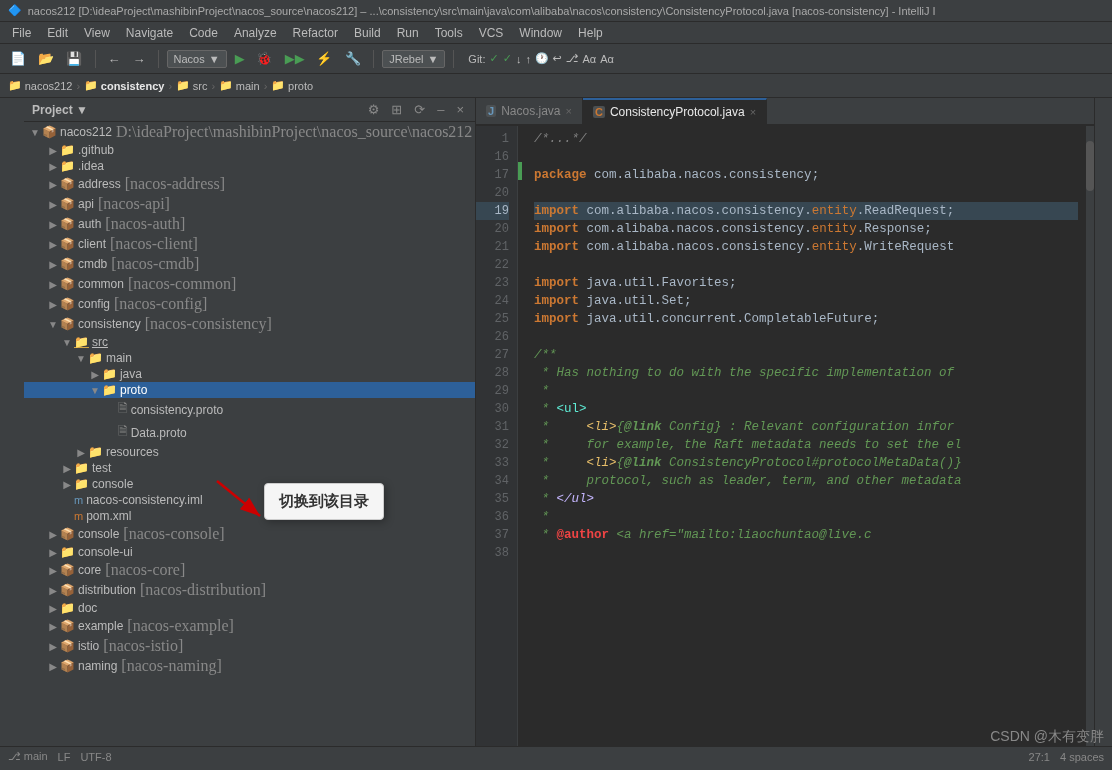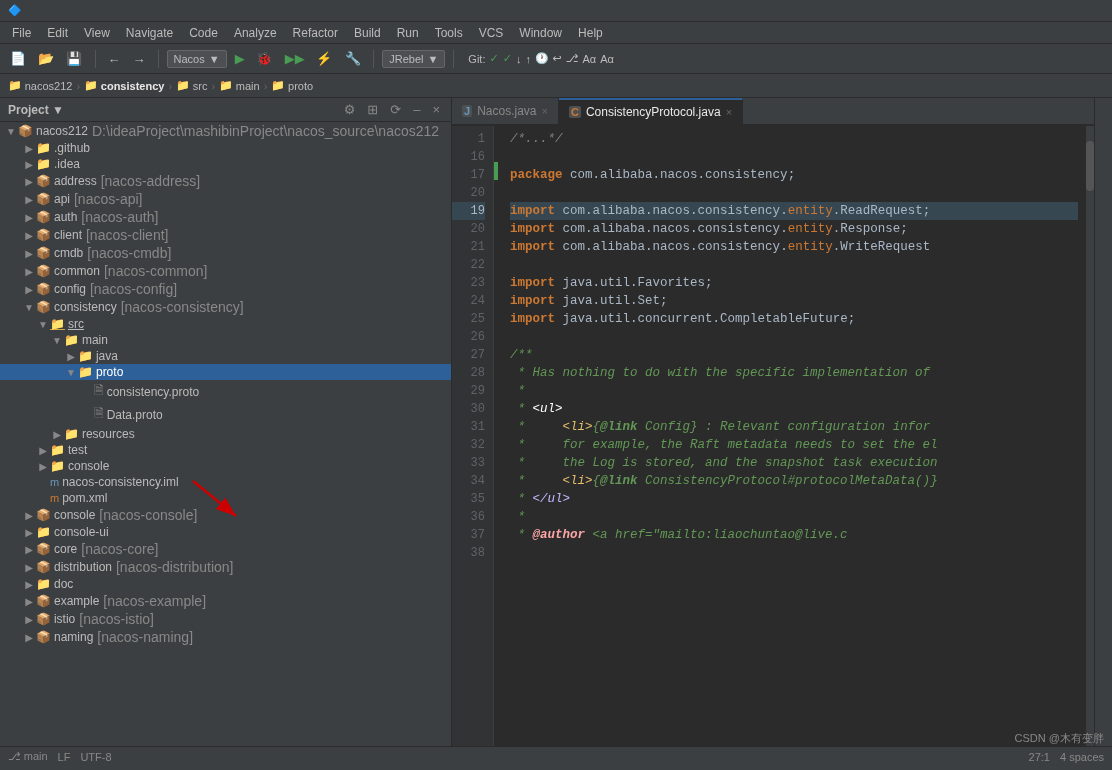--- a/index.html
+++ b/index.html
@@ -85,20 +85,21 @@
     }
     .breadcrumb-item { cursor: pointer; color: #bbbbbb; }
     .breadcrumb-active { color: #e8e8e8; font-weight: bold; }
     .breadcrumb-sep { color: #666; margin: 0 2px; }
     .breadcrumb-folder { display: flex; align-items: center; gap: 3px; }
 
     
     #main {
       display: flex;
       height: calc(770px - 22px - 22px - 30px - 24px);
+      margin-left: 24px;
     }
 
     
     #left-panel {
       width: 470px;
       background: #3c3f41;
       border-right: 1px solid #2b2b2b;
       display: flex;
       flex-direction: column;
       position: relative;
@@ -132,21 +133,21 @@
       align-items: center;
       padding: 1px 0;
       cursor: pointer;
       white-space: nowrap;
       user-select: none;
     }
     .tree-item.selected { background: #2d6099; }
     .tree-item.selected .item-label { color: #ffffff; }
     .item-arrow { width: 14px; color: #888; font-size: 10px; text-align: center; flex-shrink: 0; }
     .item-label { color: #bbbbbb; }
-    .item-module { color: #888; font-size: 14px; margin-left: 4px; }
+    .item-module { color: #888; font-size: 16px; margin-left: 4px; font-family: Liberation Serif, serif; }
     .folder-yellow { color: #d4a843; }
 
     
     #right-panel {
       flex: 1;
       display: flex;
       flex-direction: column;
       background: #2b2b2b;
     }
 
@@ -306,20 +307,21 @@
       z-index: 50;
     }
   </style>
 </head>
 <body>
 
 <div style="position:relative; width:1112px; height:770px; overflow:hidden;">
 
 <div id="titlebar">
   <span style="color:#6897bb; font-weight:bold;">🔷</span>
+  <span style="font-size:11px; color:#aaa;">nacos212 [D:\ideaProject\mashibinProject\nacos_source\nacos212] – ...\consistency\src\main\java\com\alibaba\nacos\consistency\ConsistencyProtocol.java [nacos-consistency] - IntelliJ I</span>
 </div>
 
 <div id="menubar">
   <span class="menu-item">File</span>
   <span class="menu-item">Edit</span>
   <span class="menu-item">View</span>
   <span class="menu-item">Navigate</span>
   <span class="menu-item">Code</span>
   <span class="menu-item">Analyze</span>
   <span class="menu-item">Refactor</span>
@@ -606,20 +608,23 @@
 
       <div class="tree-item" style="padding-left:22px;">
         <span class="item-arrow">▶</span>
         <span style="color:#d4a843; margin-right:3px;">📦</span>
         <span class="item-label">naming</span>
         <span class="item-module">[nacos-naming]</span>
       </div>
 
     </div>
 
+    <div id="annotation-box">
+      <span>切换到该目录</span>
+    </div>
 
     <div style="position:absolute; left:188px; top:368px; z-index:101;">
       <svg width="60" height="60">
         <defs>
           <marker id="arrowhead" markerWidth="8" markerHeight="6" refX="8" refY="3" orient="auto">
             <polygon points="0 0, 8 3, 0 6" fill="#cc0000"></polygon>
           </marker>
         </defs>
         <line x1="5" y1="15" x2="48" y2="50" stroke="#cc0000" stroke-width="2.5" marker-end="url(#arrowhead)"></line>
       </svg>
@@ -726,50 +731,50 @@
 
         <div class="code-line">
           <span class="javadoc"> * Has nothing to do with the specific implementation of</span>
         </div>
 
         <div class="code-line">
           <span class="javadoc"> *</span>
         </div>
 
         <div class="code-line">
-          <span class="javadoc"> * </span><span style="color:#ffffff; font-style:italic;">&lt;ul&gt;</span>
+          <span class="javadoc"> * </span><span style="color:#5eead4; ">&lt;ul&gt;</span>
         </div>
 
         <div class="code-line">
           <span class="javadoc"> *     </span><span style="color:#e8bf6a; font-style:italic;">&lt;li&gt;</span><span style="color:#629755; font-style:italic;">{</span><span style="color:#629755; font-style:italic; font-weight:bold;">@link</span><span style="color:#629755; font-style:italic;"> Config</span><span style="color:#629755; font-style:italic;">}</span><span class="javadoc"> : Relevant configuration infor</span>
         </div>
 
         <div class="code-line">
           <span class="javadoc"> *     for example, the Raft metadata needs to set the el</span>
         </div>
 
-        <div class="code-line">
-          <span class="javadoc"> *     the Log is stored, and the snapshot task execution</span>
-        </div>
 
         <div class="code-line">
           <span class="javadoc"> *     </span><span style="color:#e8bf6a; font-style:italic;">&lt;li&gt;</span><span style="color:#629755; font-style:italic;">{</span><span style="color:#629755; font-style:italic; font-weight:bold;">@link</span><span style="color:#629755; font-style:italic;"> ConsistencyProtocol</span><span style="color:#629755; font-style:italic;">#protocolMetaData()</span><span style="color:#629755; font-style:italic;">}</span>
         </div>
 
+        <div class="code-line">
+          <span class="javadoc"> *     protocol, such as leader, term, and other metadata</span>
+        </div>
 
         <div class="code-line">
           <span class="javadoc"> * </span><span style="color:#c4b5fd; font-style:italic;">&lt;/ul&gt;</span>
         </div>
 
         <div class="code-line">
           <span class="javadoc"> *</span>
         </div>
 
         <div class="code-line">
-          <span class="javadoc"> * </span><span style="color:#fca5a5; font-style:italic; font-weight:bold;">@author</span><span class="javadoc"> &lt;a href="mailto:liaochuntao@live.c</span>
+          <span class="javadoc"> * </span><span style="color:#ef4444; font-weight:bold;">@author</span><span class="javadoc"> &lt;a href="mailto:liaochuntao@live.c</span>
         </div>
 
       </div>
 
       <div id="v-scrollbar" style="width:8px; background:#3c3f41; position:relative; flex-shrink:0;">
         <div class="v-thumb" style="width:8px; height:50px; background:#555; border-radius:4px; position:absolute; top:15px;"></div>
       </div>
 
     </div>
 
@@ -782,17 +787,17 @@
 
 <div id="statusbar" style="height:20px; background:#3c3f41; border-top:1px solid #2b2b2b; display:flex; align-items:center; padding:0 8px; font-size:11px; color:#888; gap:10px;">
   <span class="status-item">⎇ <span>main</span></span>
   <span class="status-item">LF</span>
   <span class="status-item">UTF-8</span>
   <div style="flex:1;"></div>
   <span class="status-item">27:1</span>
   <span class="status-item">4 spaces</span>
 </div>
 
-<div id="watermark" style="position:absolute; bottom:24px; right:8px; color:#888; font-size:11px; z-index:50;">
+<div id="watermark" style="position:absolute; bottom:24px; right:8px; color:#888; font-size:14px; z-index:50;">
   <span>CSDN @木有变胖</span>
 </div>
 
 </div>
 
 </body></html>

